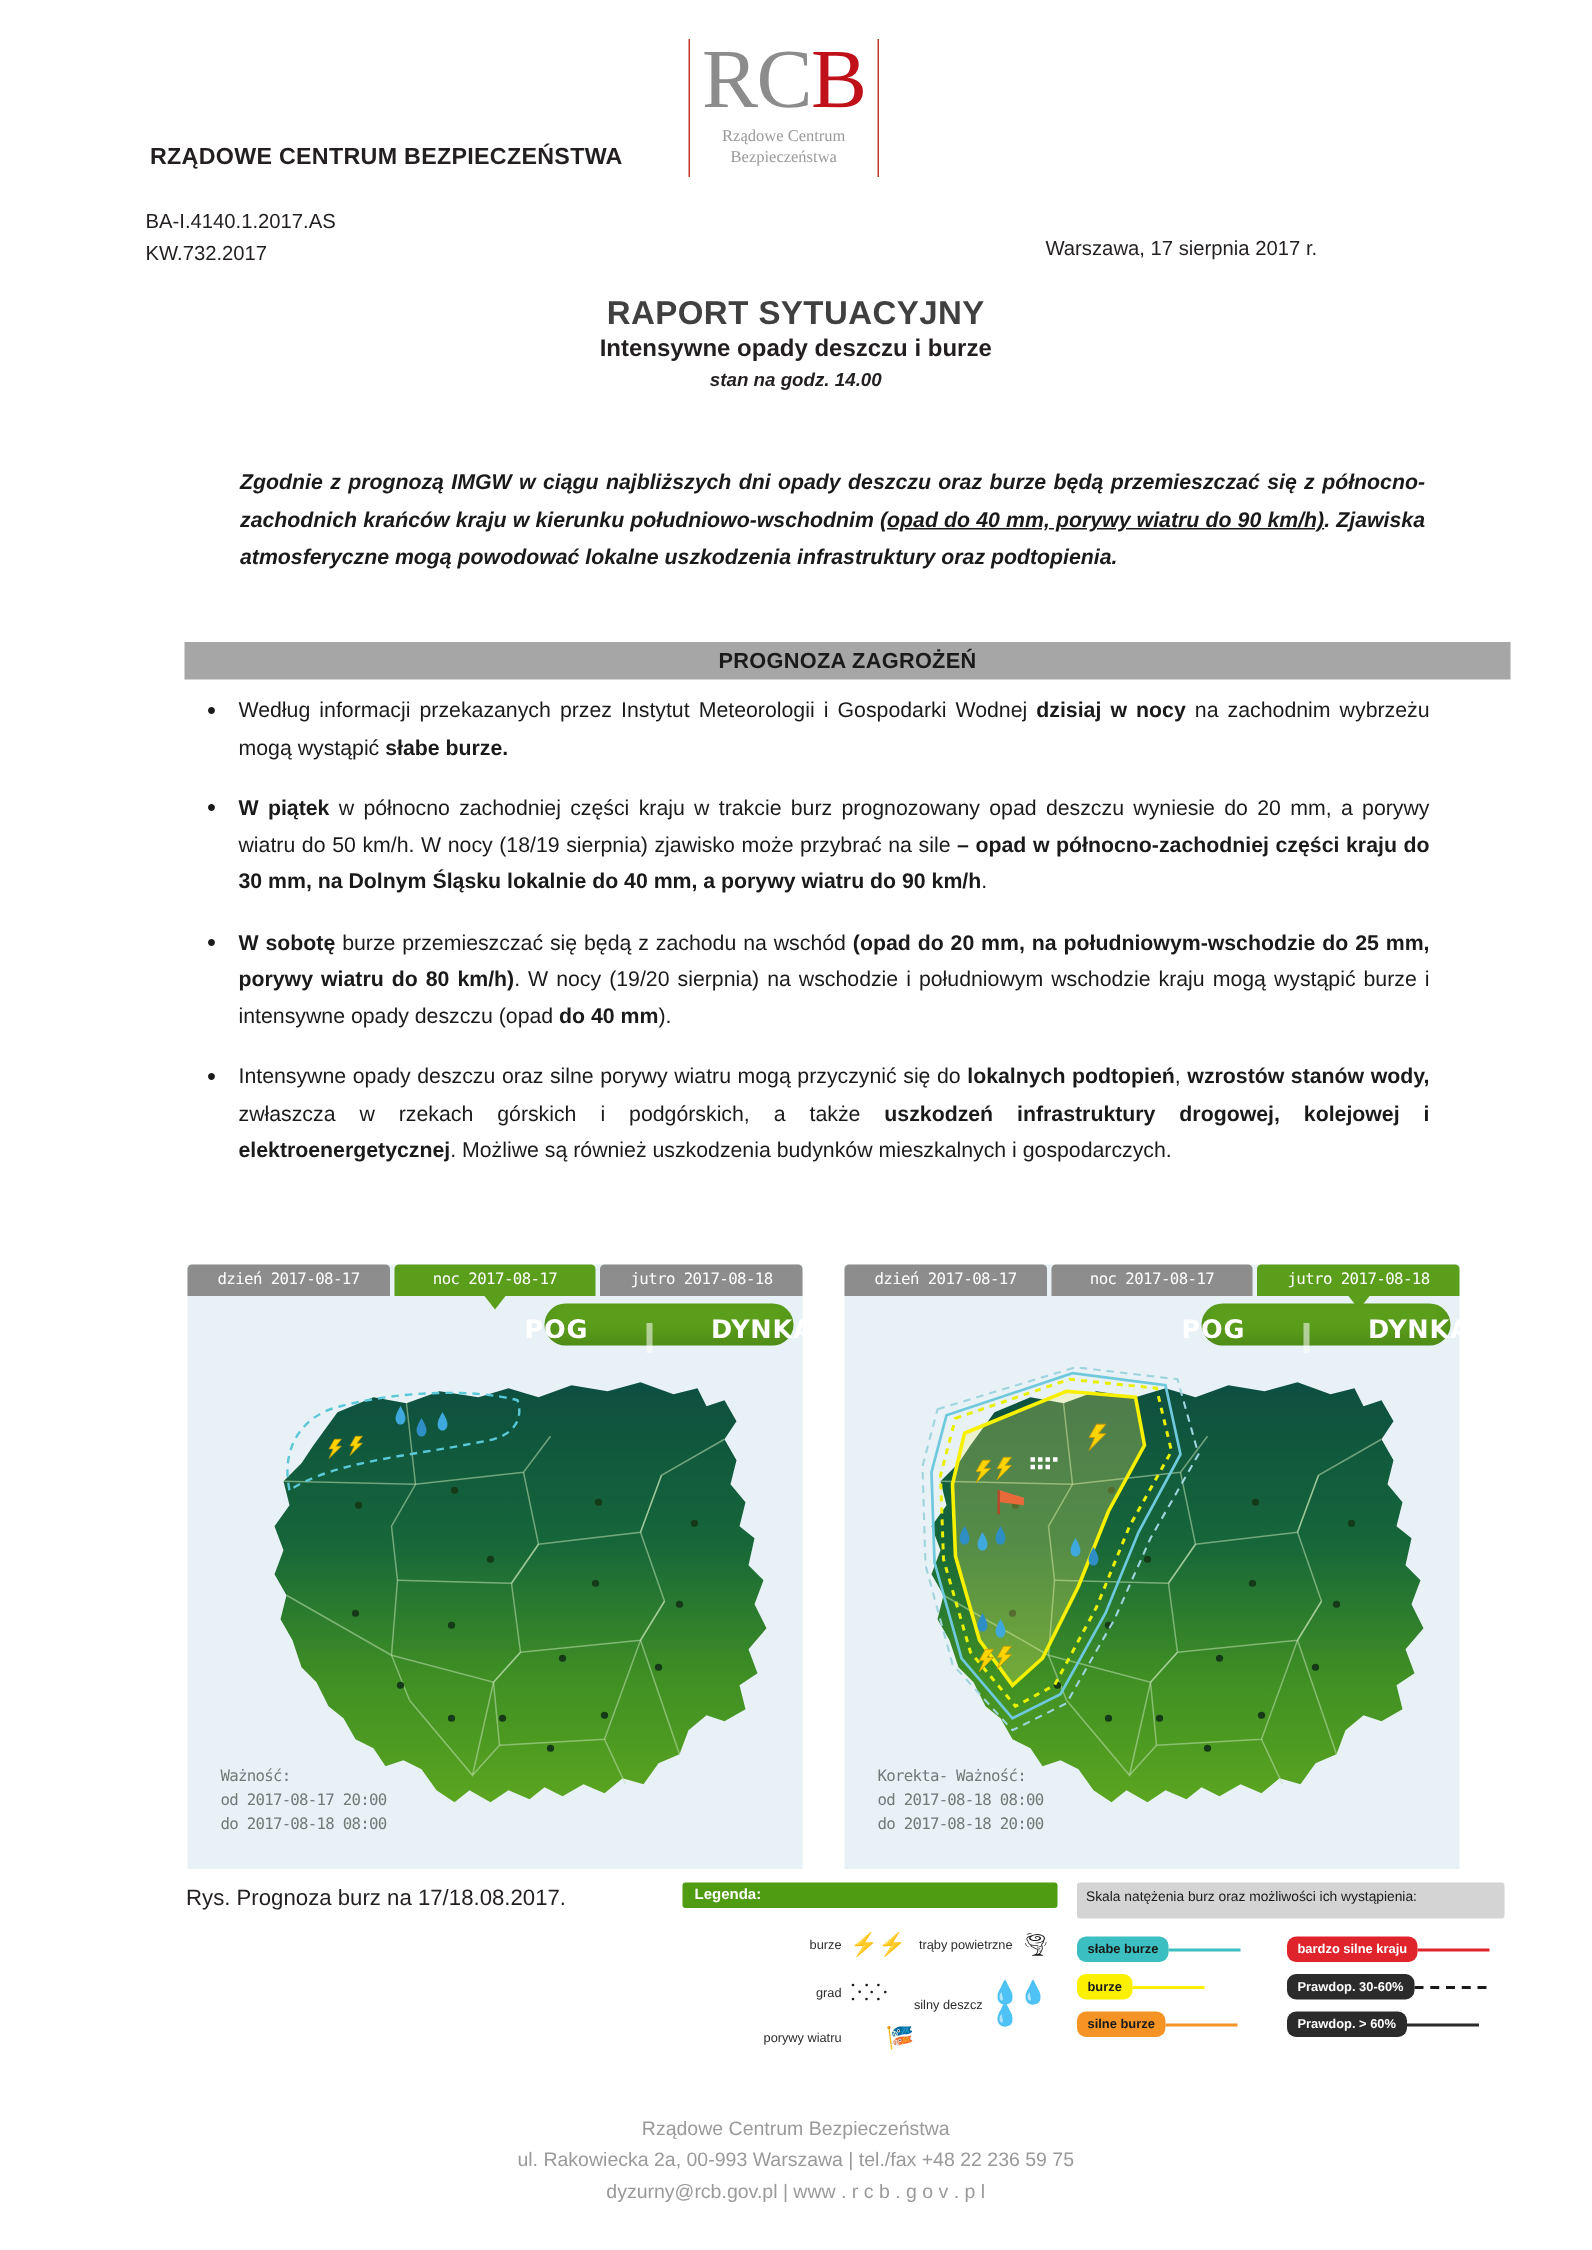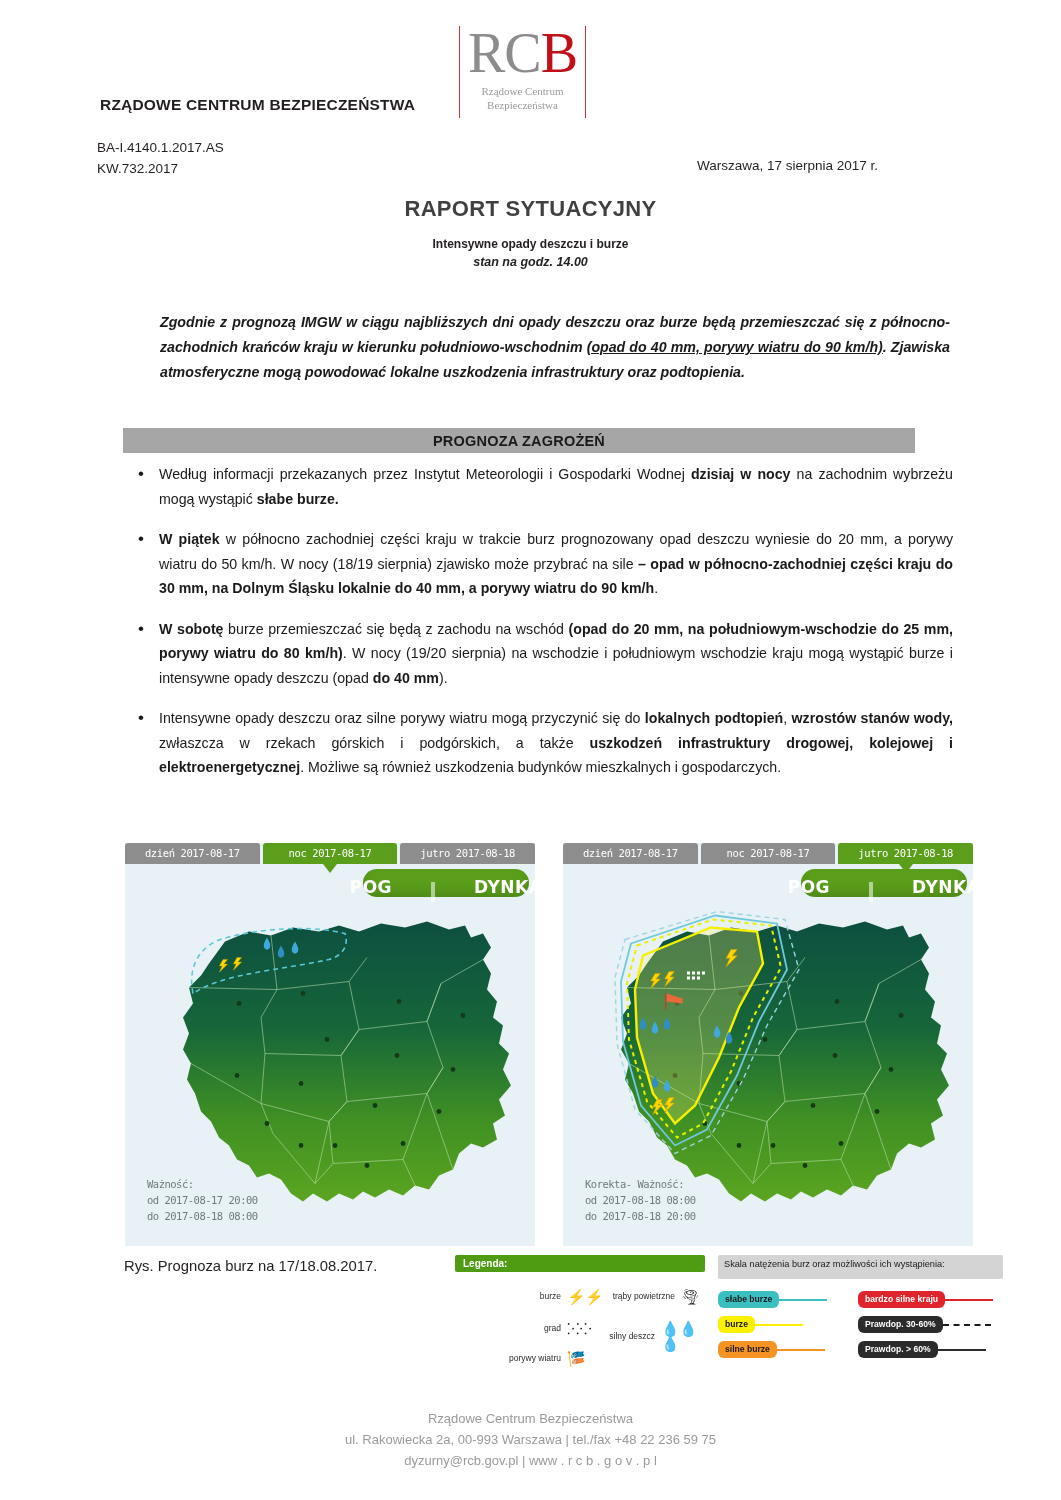--- a/index.html
+++ b/index.html
@@ -39,34 +39,34 @@
     color: #9b9b9b;
   }
 
   
   .refs { position: absolute; left: 97px; top: 137px; font-size: 13.5px; line-height: 21px; color: #231f20; }
   .city-date { position: absolute; left: 697px; top: 158px; font-size: 13.5px; color: #231f20; }
 
   
   .title-block { position: absolute; left: 0; right: 0; top: 196px; text-align: center; }
   .title-main { font-size: 22px; font-weight: bold; letter-spacing: .3px; color: #404040; }
-  .title-sub { font-size: 12px; font-weight: bold; margin-top: 15px; color: #231f20; }
+  .title-sub { font-size: 16px; font-weight: bold; margin-top: 2px; color: #231f20; }
   .title-time { font-size: 12.5px; font-weight: bold; font-style: italic; margin-top: 4px; color: #231f20; }
 
   
   .intro {
     position: absolute; left: 160px; top: 310px; width: 790px;
     font-size: 14.2px; line-height: 25px; font-weight: bold; font-style: italic;
     text-align: justify; color: #1a1a1a;
   }
   .intro u { text-decoration: underline; }
 
   
   .section-bar {
-    position: absolute; left: 123px; top: 428px; width: 792px; height: 25px;
+    position: absolute; left: 123px; top: 428px; width: 884px; height: 25px;
     background: #a6a6a6; display: flex; align-items: center; justify-content: center;
   }
   .section-bar span { font-size: 14.5px; font-weight: bold; color: #1a1a1a; letter-spacing: .2px; }
 
   
   .bullets { position: absolute; left: 123px; top: 462px; width: 830px; }
   .bullet { position: relative; display: flex; margin-bottom: 16px; }
   .bullet .dot {
     width: 36px; flex: 0 0 36px; text-align: center;
     font-size: 17px; line-height: 24px; color: #1a1a1a;
@@ -405,21 +405,21 @@
           <div class="lg-ico">🌪</div>
         </div>
         <div class="lg-item" style="left: 28px; top: 40px;">
           <div class="lg-label" style="width: 78px;">grad</div>
           <div class="lg-ico">⁙⁘</div>
         </div>
         <div class="lg-item" style="left: 128px; top: 40px;">
           <div class="lg-label" style="width: 92px;">silny deszcz</div>
           <div class="lg-ico">💧💧💧</div>
         </div>
-        <div class="lg-item" style="left: 4px; top: 70px;">
+        <div class="lg-item" style="left: 4px; top: 70px; gap: 24px;">
           <div class="lg-label" style="width: 102px;">porywy wiatru</div>
           <div class="lg-ico">🎏</div>
         </div>
       </div>
   </div>
 
   <div class="legend-right">
     <div class="lr-title">Skala natężenia burz oraz możliwości ich wystąpienia:</div>
     <div class="lr-rows" id="scale-rows">
         <div class="lr-row">

